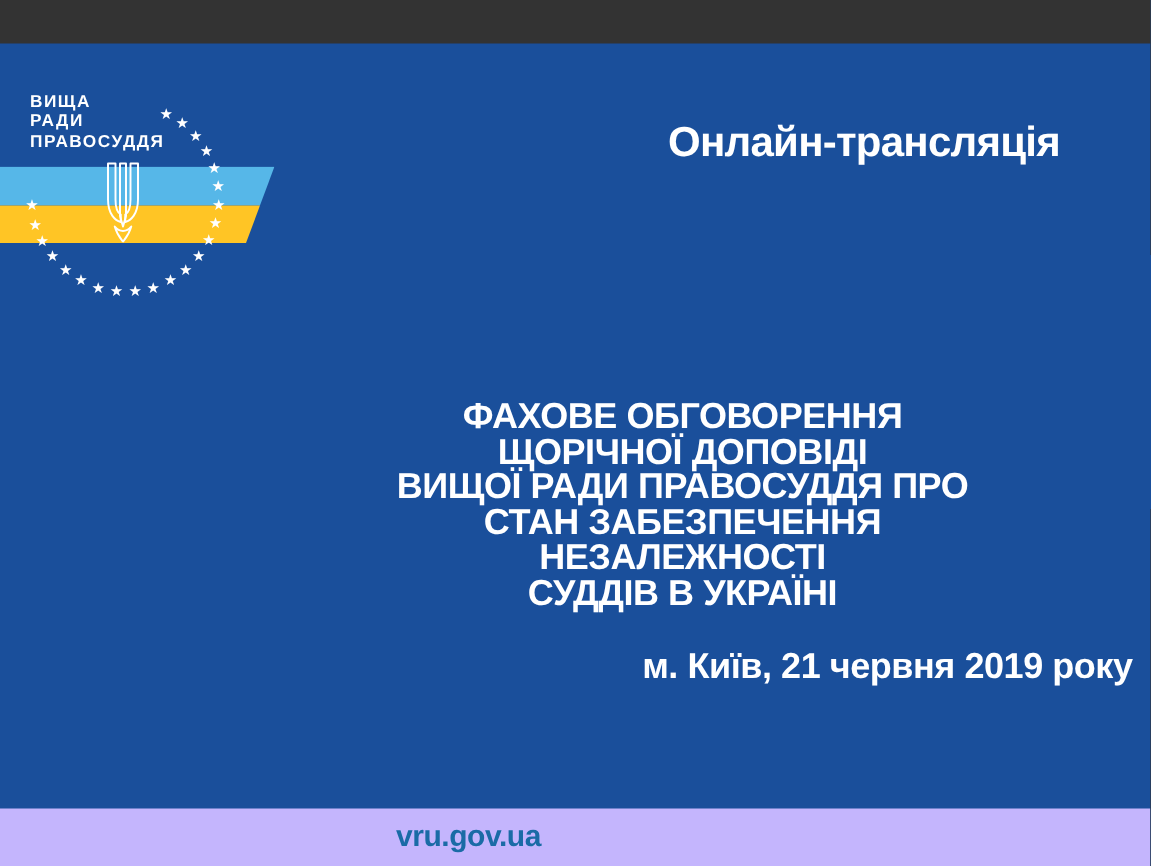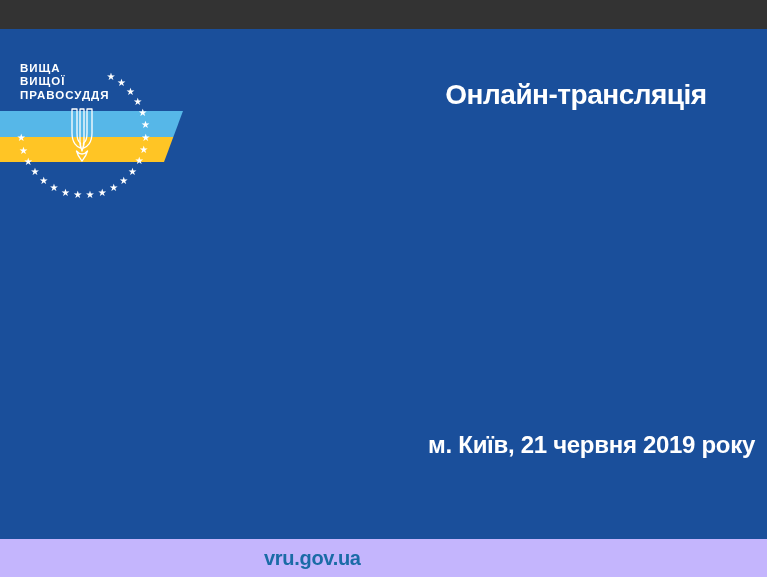--- a/index.html
+++ b/index.html
@@ -56,21 +56,21 @@
   }
 </style>
 </head>
 <body>
 
 <div class="slide" style="background: rgb(26, 79, 155); margin-top: 29px;">
 
   <div>
     <div class="org-name">
       <div>ВИЩА</div>
-      <div>ВИЩОЇ</div>
+      <div>РАДИ</div>
       <div>ПРАВОСУДДЯ</div>
     </div>
 
     <div class="ribbon">
       <div class="stripe" id="stripe-top" style="background: rgb(86, 183, 232);"></div>
       <div class="stripe" id="stripe-bottom" style="background: rgb(255, 197, 37);"></div>
     </div>
 
     <svg class="trident" viewBox="0 0 54 108" fill="none" stroke="#ffffff" stroke-width="2.6" stroke-linejoin="round">
       <path d="M7,2 V50 C7,70 17,78 24,80 L24,70 C18,67 17,58 17,50 L17,2 Z"></path>
@@ -100,20 +100,28 @@
         <span class="star" style="left: 43.7652px; top: 152.243px;">★</span>
         <span class="star" style="left: 35.0266px; top: 143.454px;">★</span>
         <span class="star" style="left: 28.1943px; top: 133.112px;">★</span>
         <span class="star" style="left: 23.537px; top: 121.626px;">★</span>
         <span class="star" style="left: 21.2378px; top: 109.447px;">★</span>
       </div>
   </div>
 
   <div class="broadcast">Онлайн-трансляція</div>
 
+  <div class="title">
+    <div>ФАХОВЕ ОБГОВОРЕННЯ</div>
+    <div>ЩОРІЧНОЇ ДОПОВІДІ</div>
+    <div>ВИЩОЇ РАДИ ПРАВОСУДДЯ ПРО</div>
+    <div>СТАН ЗАБЕЗПЕЧЕННЯ</div>
+    <div>НЕЗАЛЕЖНОСТІ</div>
+    <div>СУДДІВ В УКРАЇНІ</div>
+  </div>
 
   <div class="date-line">м. Київ, 21 червня 2019 року</div>
 
   <div class="footer">
     <span class="footer-site" style="color: rgb(26, 107, 166);">vru.gov.ua</span>
   </div>
 
 </div>
 
 </body></html>

